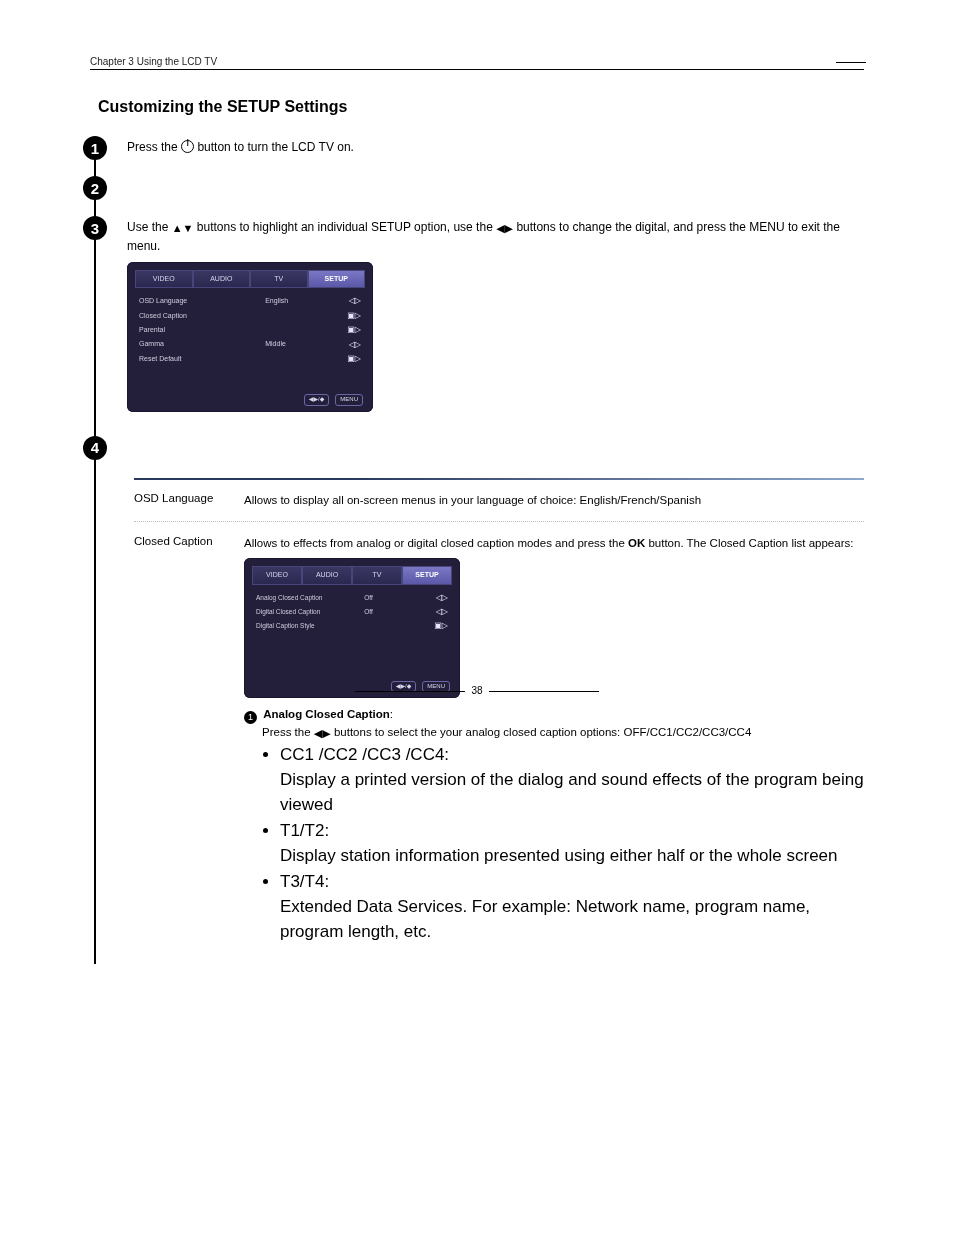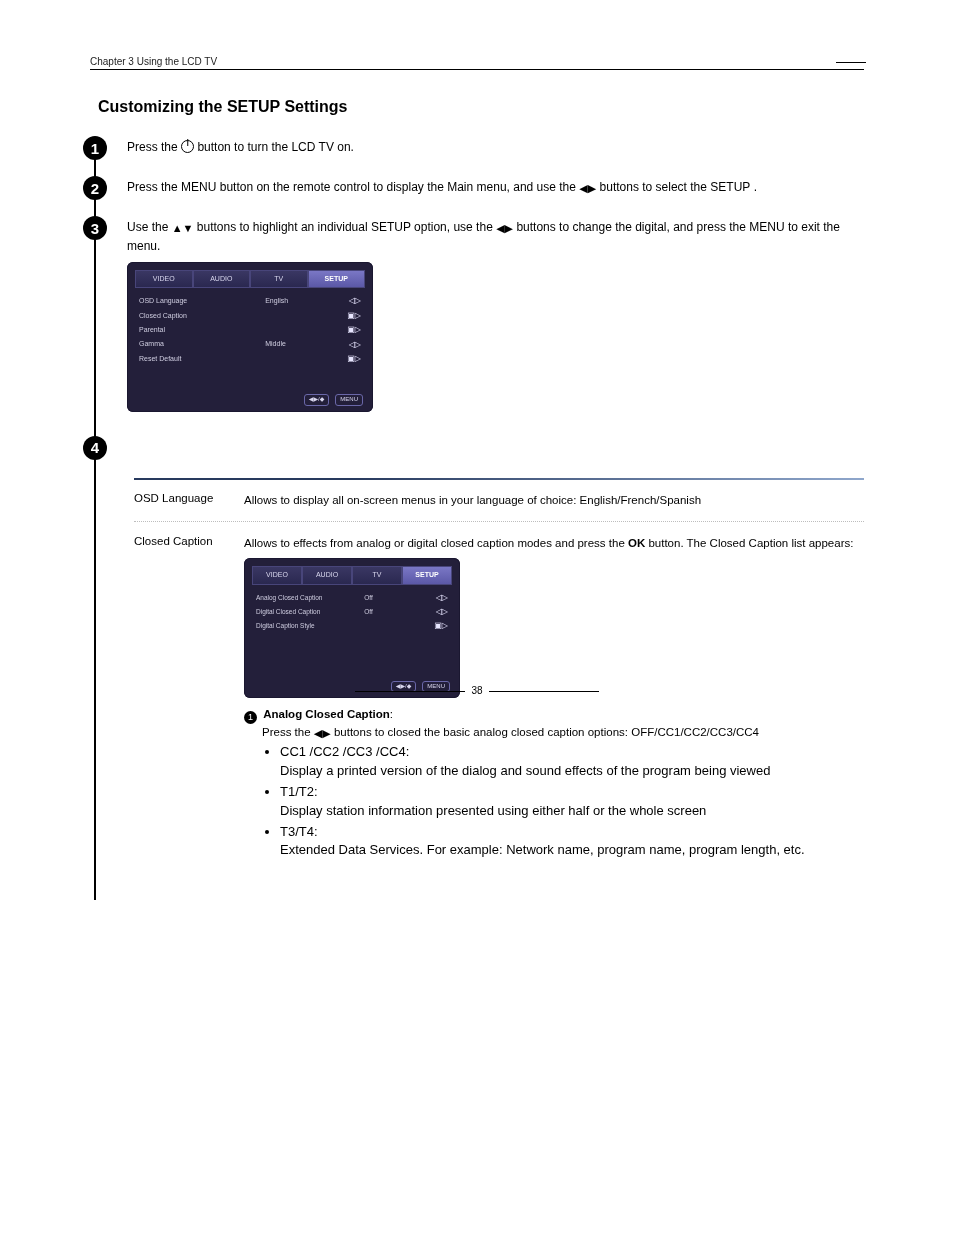--- a/index.html
+++ b/index.html
@@ -28,21 +28,21 @@
   .table-zone{margin-left:38px;margin-top:4px;}
   .sep{height:1px;background:#d0d0d0;margin:0 0 8px 0;}
   .sep.dash{background:none;border-top:1px dotted #bdbdbd;}
   .sep.blue{height:2px;background:linear-gradient(to right,#283a5e 0%,#283a5e 30%,#8fa7cc 100%);}
   .row{display:flex;align-items:flex-start;padding:4px 0 12px 0;}
   .row .label{width:110px;font-size:11.5px;flex-shrink:0;}
   .row .desc{flex:1;font-size:11.5px;line-height:1.5;}
   .circ-inline{display:inline-block;width:13px;height:13px;border-radius:50%;background:#000;color:#fff;font-size:9px;text-align:center;line-height:13px;vertical-align:-2px;margin-right:3px;}
   .arrow{font-size:11px;vertical-align:-1px;}
   ul.cc{margin:2px 0 0 18px;padding:0;}
-  ul.cc li{font-size:13px;line-height:1.45;margin-bottom:2px;list-style:disc;}
+  ul.cc li{font-size:17px;line-height:1.45;margin-bottom:2px;list-style:disc;}
   .pagenum{position:absolute;bottom:268px;left:0;right:0;text-align:center;font-size:10px;}
   .pagenum::before,.pagenum::after{content:"";display:inline-block;width:110px;height:1px;background:#000;vertical-align:middle;margin:0 6px;}
   .power-icon{display:inline-block;width:11px;height:11px;border:1.5px solid #000;border-radius:50%;position:relative;vertical-align:-2px;}
   .power-icon::after{content:"";position:absolute;left:50%;top:-2px;width:1.5px;height:7px;background:#000;transform:translateX(-50%);}
 </style>
 </head>
 <body>
 
 <div class="page">
   <div class="chapter-wrap">
@@ -57,29 +57,20 @@
       <div class="step-num">1</div>
       <div class="step-body">
         <span>Press the </span>
         <span class="power-icon"></span>
         <span> button to turn the LCD TV on.</span>
       </div>
     </div>
 
     <div class="step">
       <div class="step-num">2</div>
-      <div class="step-body">
-        <span>Press the </span>
-        <span class="smallcaps">MENU</span>
-        <span> button on the remote control to display the Main menu, and use the </span>
-        <span class="arrow">◀▶</span>
-        <span> buttons to select the </span>
-        <span class="smallcaps">SETUP</span>
-        <span>.</span>
-      </div>
     </div>
 
     <div class="step">
       <div class="step-num">3</div>
       <div class="step-body">
         <span>Use the </span>
         <span class="arrow">▲▼</span>
         <span> buttons to highlight an individual SETUP option, use the </span>
         <span class="arrow">◀▶</span>
         <span> buttons to change the digital, and press the </span>
@@ -176,21 +167,21 @@
               <span class="osd-pill">MENU</span>
             </div>
           </div>
 
           <div style="">
             <span class="circ-inline">1</span>
             <b>Analog Closed Caption</b>:
             <div style="padding-left:18px;">
               <span>Press the </span>
               <span class="arrow">◀▶</span>
-              <span> buttons to closed the basic analog closed caption options: OFF/CC1/CC2/CC3/CC4</span>
+              <span> buttons to select the your analog closed caption options: OFF/CC1/CC2/CC3/CC4</span>
               <ul class="cc">
                 <li>
                   <span>CC1 /CC2 /CC3 /CC4:</span><br>
                   <span>Display a printed version of the dialog and sound effects of the program being viewed</span>
                 </li>
                 <li>
                   <span>T1/T2:</span><br>
                   <span>Display station information presented using either half or the whole screen</span>
                 </li>
                 <li>

